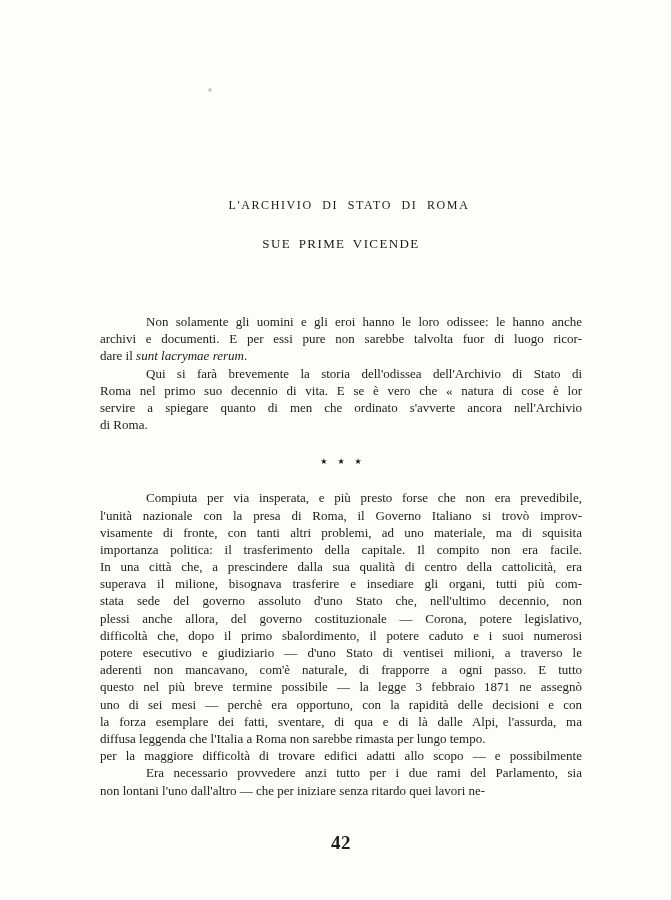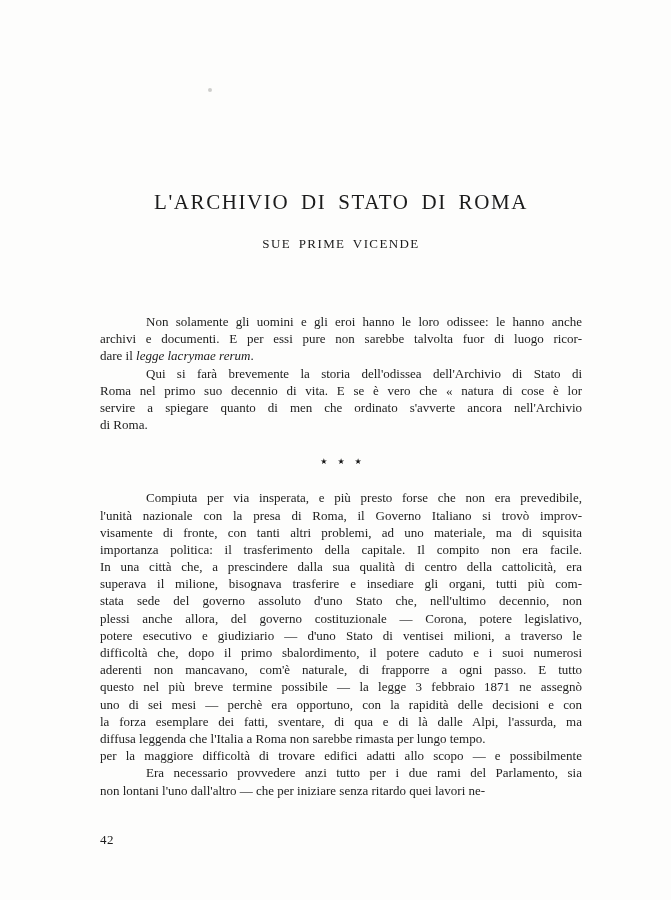--- a/index.html
+++ b/index.html
@@ -16,23 +16,23 @@
     position: absolute;
     left: 208px; top: 88px;
     width: 4px; height: 4px;
     border-radius: 50%;
     background: #b5b5b2;
     opacity: 0.65;
   }
   .title {
     position: absolute;
     top: 190px; left: 100px; width: 482px;
-    margin: 0;
+    margin: 8px;
     text-align: center;
-    font-size: 21px;
+    font-size: 12px;
     font-weight: normal;
     letter-spacing: 1.6px;
     word-spacing: 5px;
     color: #1b1b1b;
   }
   .subtitle {
     position: absolute;
     top: 236px; left: 100px; width: 482px;
     margin: 0;
     text-align: center;
@@ -64,58 +64,58 @@
     align-items: center;
     justify-content: center;
     font-size: 8px;
     letter-spacing: 4px;
     padding-left: 4px;
     color: #161616;
   }
   .folio {
     position: absolute;
     top: 832px; left: 100px; width: 482px;
-    text-align: left;
-    font-size: 13px;
-    font-weight: normal;
+    text-align: center;
+    font-size: 19px;
+    font-weight: bold;
     letter-spacing: 0.5px;
     color: #1b1b1b;
   }
 </style>
 </head>
 <body>
 
 <div class="page">
   <div class="speck"></div>
   <h1 class="title">L'ARCHIVIO DI STATO DI ROMA</h1>
   <h2 class="subtitle">SUE PRIME VICENDE</h2>
   <div class="text-block">
       <div class="para">
         <div class="line first">Non solamente gli uomini e gli eroi hanno le loro odissee: le hanno anche</div>
         <div class="line">archivi e documenti. E per essi pure non sarebbe talvolta fuor di luogo ricor-</div>
-        <div class="line last">dare il <i>legge lacrymae rerum</i>.</div>
+        <div class="line last">dare il <i>sunt lacrymae rerum</i>.</div>
       </div>
       <div class="para">
         <div class="line first">Qui si farà brevemente la storia dell'odissea dell'Archivio di Stato di</div>
         <div class="line">Roma nel primo suo decennio di vita. E se è vero che « natura di cose è lor</div>
         <div class="line">servire a spiegare quanto di men che ordinato s'avverte ancora nell'Archivio</div>
         <div class="line last">di Roma.</div>
       </div>
       <div class="separator">★ ★ ★</div>
       <div class="para">
         <div class="line first">Compiuta per via insperata, e più presto forse che non era prevedibile,</div>
         <div class="line">l'unità nazionale con la presa di Roma, il Governo Italiano si trovò improv-</div>
         <div class="line">visamente di fronte, con tanti altri problemi, ad uno materiale, ma di squisita</div>
         <div class="line">importanza politica: il trasferimento della capitale. Il compito non era facile.</div>
         <div class="line">In una città che, a prescindere dalla sua qualità di centro della cattolicità, era</div>
         <div class="line">superava il milione, bisognava trasferire e insediare gli organi, tutti più com-</div>
         <div class="line">stata sede del governo assoluto d'uno Stato che, nell'ultimo decennio, non</div>
         <div class="line">plessi anche allora, del governo costituzionale — Corona, potere legislativo,</div>
+        <div class="line">difficoltà che, dopo il primo sbalordimento, il potere caduto e i suoi numerosi</div>
         <div class="line">potere esecutivo e giudiziario — d'uno Stato di ventisei milioni, a traverso le</div>
-        <div class="line">difficoltà che, dopo il primo sbalordimento, il potere caduto e i suoi numerosi</div>
         <div class="line">aderenti non mancavano, com'è naturale, di frapporre a ogni passo. E tutto</div>
         <div class="line">questo nel più breve termine possibile — la legge 3 febbraio 1871 ne assegnò</div>
         <div class="line">uno di sei mesi — perchè era opportuno, con la rapidità delle decisioni e con</div>
         <div class="line">la forza esemplare dei fatti, sventare, di qua e di là dalle Alpi, l'assurda, ma</div>
         <div class="line last">diffusa leggenda che l'Italia a Roma non sarebbe rimasta per lungo tempo.</div>
       </div>
       <div class="para">
         <div class="line">per la maggiore difficoltà di trovare edifici adatti allo scopo — e possibilmente</div>
         <div class="line first">Era necessario provvedere anzi tutto per i due rami del Parlamento, sia</div>
         <div class="line last">non lontani l'uno dall'altro — che per iniziare senza ritardo quei lavori ne-</div>

